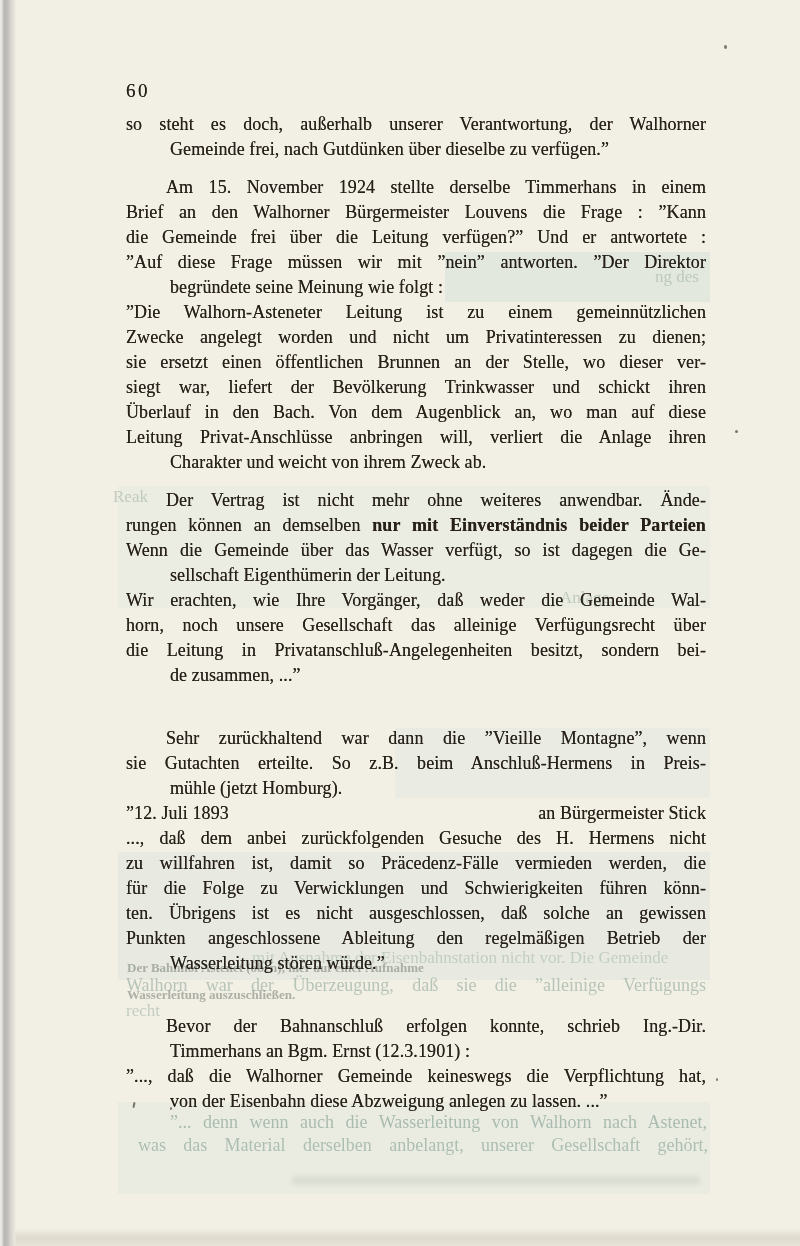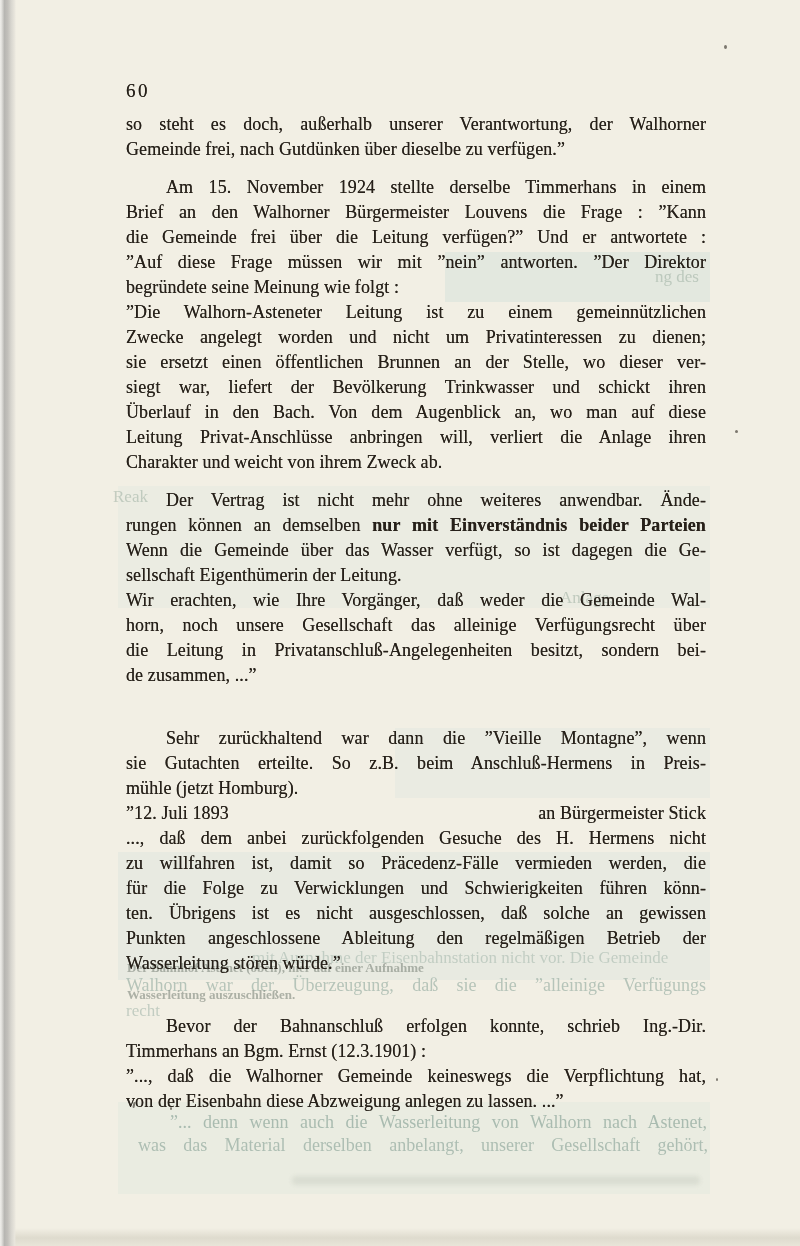--- a/index.html
+++ b/index.html
@@ -21,21 +21,21 @@
            background:linear-gradient(180deg,rgba(185,181,164,0) 0%,rgba(176,172,154,0.30) 55%,rgba(203,199,183,0.25) 100%);}
 
   
   .pagenum{position:absolute;left:126px;top:80px;z-index:3;
            font-size:19px;letter-spacing:2.5px;color:var(--ink);
            text-shadow:0 0 0.4px rgba(38,32,25,0.75);}
   .para{position:absolute;left:126px;width:580px;z-index:3;
         font-size:18px;line-height:25px;color:var(--ink);
         letter-spacing:0.1px;text-shadow:0 0 0.4px rgba(38,32,25,0.75);}
   .ln{text-align:justify;text-align-last:justify;}
-  .ln.l{text-align-last:left;}
+  .ln.l{text-align-last:left;margin-left:44px;}
   .ln.ind{text-indent:40px;}
   .dateline{display:flex;justify-content:space-between;text-align:left;}
   #p1{top:112px;} #p2{top:175px;} #p3{top:488px;} #p4{top:726px;} #p5{top:1014px;}
 
   
   .bleed{position:absolute;z-index:1;color:var(--bleed);filter:blur(0.4px);
          font-size:18px;line-height:25px;}
   .bleed.small{font-size:13px;font-weight:bold;color:rgba(125,133,124,0.6);line-height:12px;}
   .bleed.frag{white-space:nowrap;overflow:hidden;}
   .bleed.justify{text-align:justify;text-align-last:justify;white-space:normal;}

